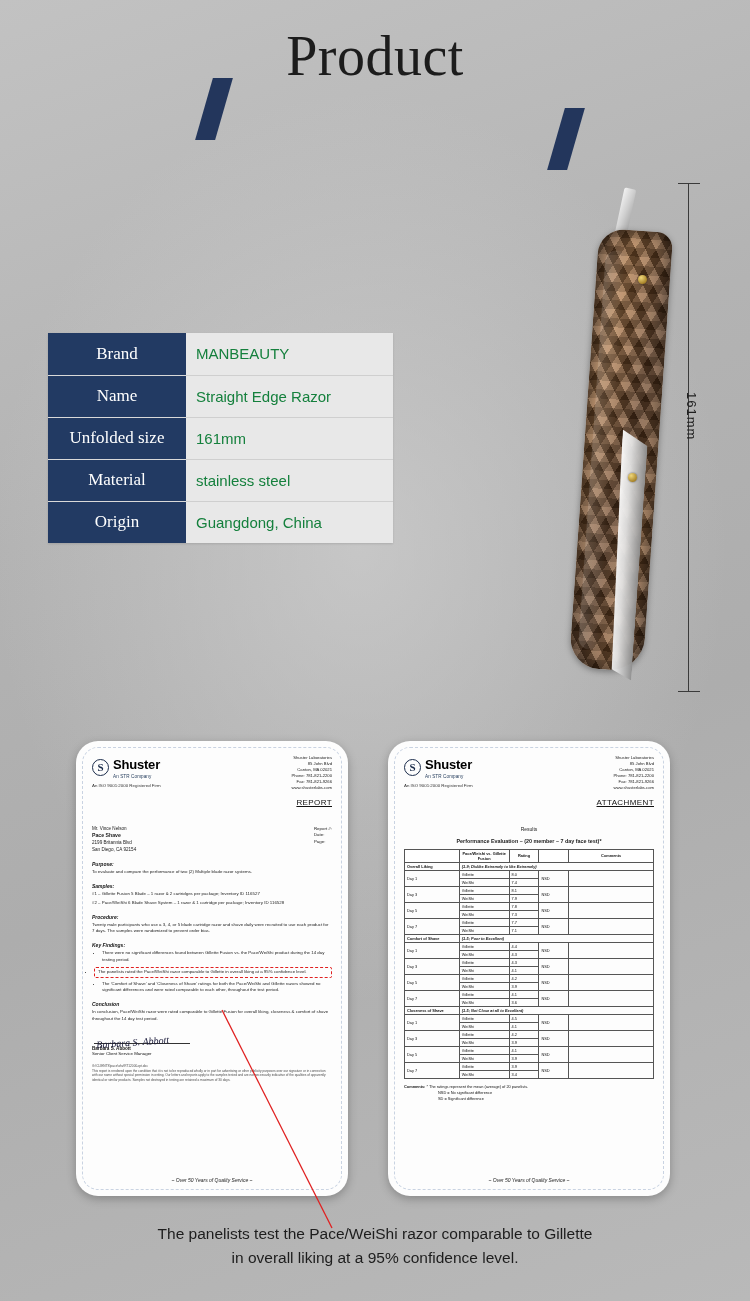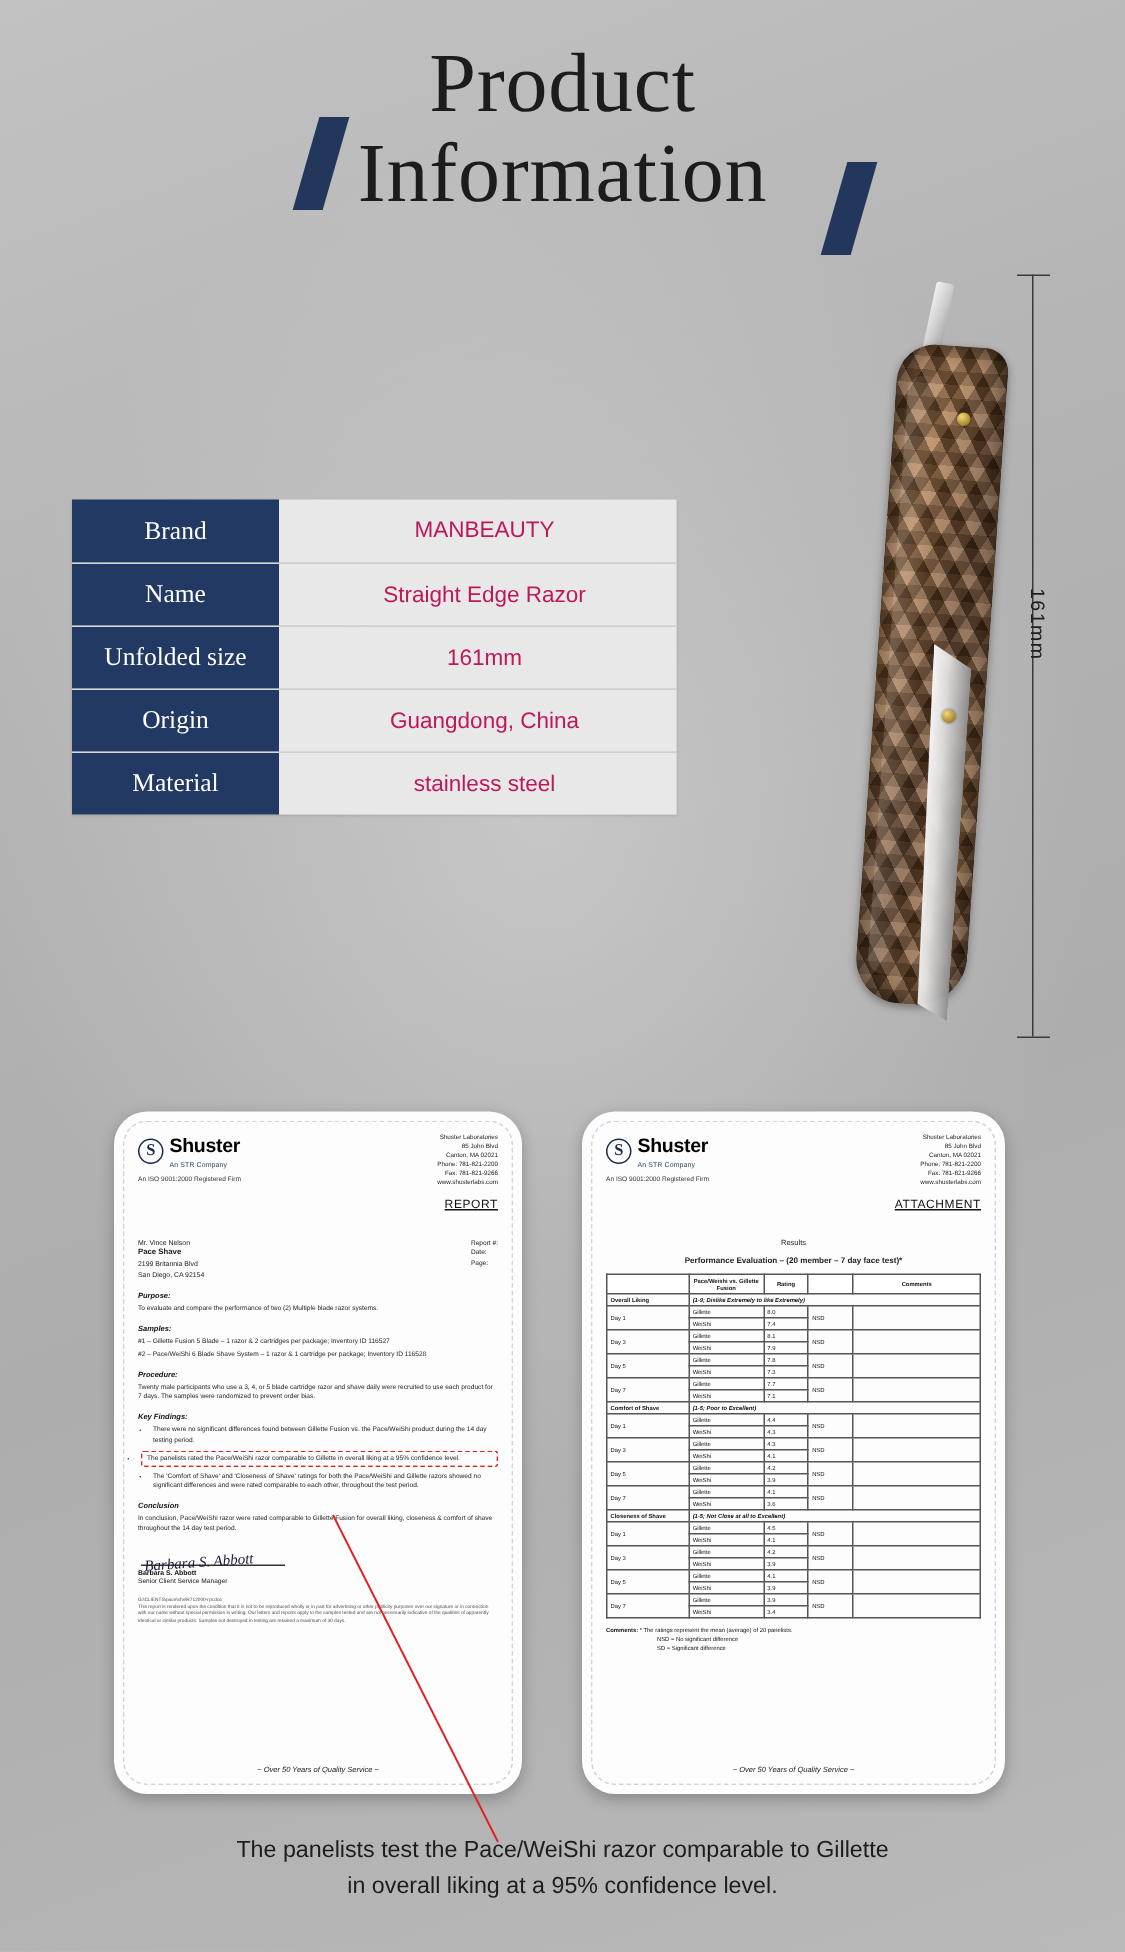--- a/index.html
+++ b/index.html
@@ -43,42 +43,41 @@
     background: #23365c;
     z-index: 1;
   }
   .slash.left  { left: 204px; top: 52px; transform: skewX(-16deg); }
   .slash.right { left: 556px; top: 82px; transform: skewX(-16deg); }
 
   
   .spec-table {
     position: absolute;
     left: 48px; top: 333px;
-    width: 403px;
+    width: 345px;
     border-collapse: collapse;
     box-shadow: 0 1px 2px rgba(0,0,0,0.12);
   }
   .spec-table td { height: 42px; }
   .spec-label {
     width: 138px;
     background: #223a63;
     color: #ffffff;
     font-family: "Liberation Serif", serif;
     font-size: 17px;
     text-align: center;
     border-bottom: 1px solid #d9d9d9;
   }
   .spec-table tr:last-child .spec-label { border-bottom: none; }
   .spec-value {
     background: #e8e8e8;
-    color: #be185d;
+    color: #15803d;
     font-size: 15px;
     padding-left: 10px;
     border-bottom: 1px solid #cfcfcf;
-    text-align: center;
   }
   .spec-table tr:last-child .spec-value { border-bottom: none; }
 
   
   .razor-wrap {
     position: absolute;
     left: 520px; top: 170px;
     width: 190px; height: 530px;
   }
   .razor {
@@ -277,45 +276,44 @@
 </head>
 <body>
 
 <div class="bg"></div>
 
 <div class="header">
   <div class="slash left"></div>
   <div class="slash right"></div>
   <div class="header-title">
     <div>Product</div>
-    <div>Information</div>
   </div>
 </div>
 
 <table class="spec-table">
   <tbody>
       <tr>
     <td class="spec-label">Brand</td>
     <td class="spec-value">MANBEAUTY</td>
   </tr>
   <tr>
     <td class="spec-label">Name</td>
     <td class="spec-value">Straight Edge Razor</td>
   </tr>
   <tr>
     <td class="spec-label">Unfolded size</td>
     <td class="spec-value">161mm</td>
   </tr>
   <tr>
+    <td class="spec-label">Material</td>
+    <td class="spec-value">stainless steel</td>
+  </tr>
+  <tr>
     <td class="spec-label">Origin</td>
     <td class="spec-value">Guangdong, China</td>
-  </tr>
-  <tr>
-    <td class="spec-label">Material</td>
-    <td class="spec-value">stainless steel</td>
   </tr>
 </tbody>
   </table>
 
 <div class="razor-wrap">
   <div class="razor">
     <div class="tang"></div>
     <div class="handle"></div>
     <div class="handle-shine"></div>
     <div class="blade"></div>

